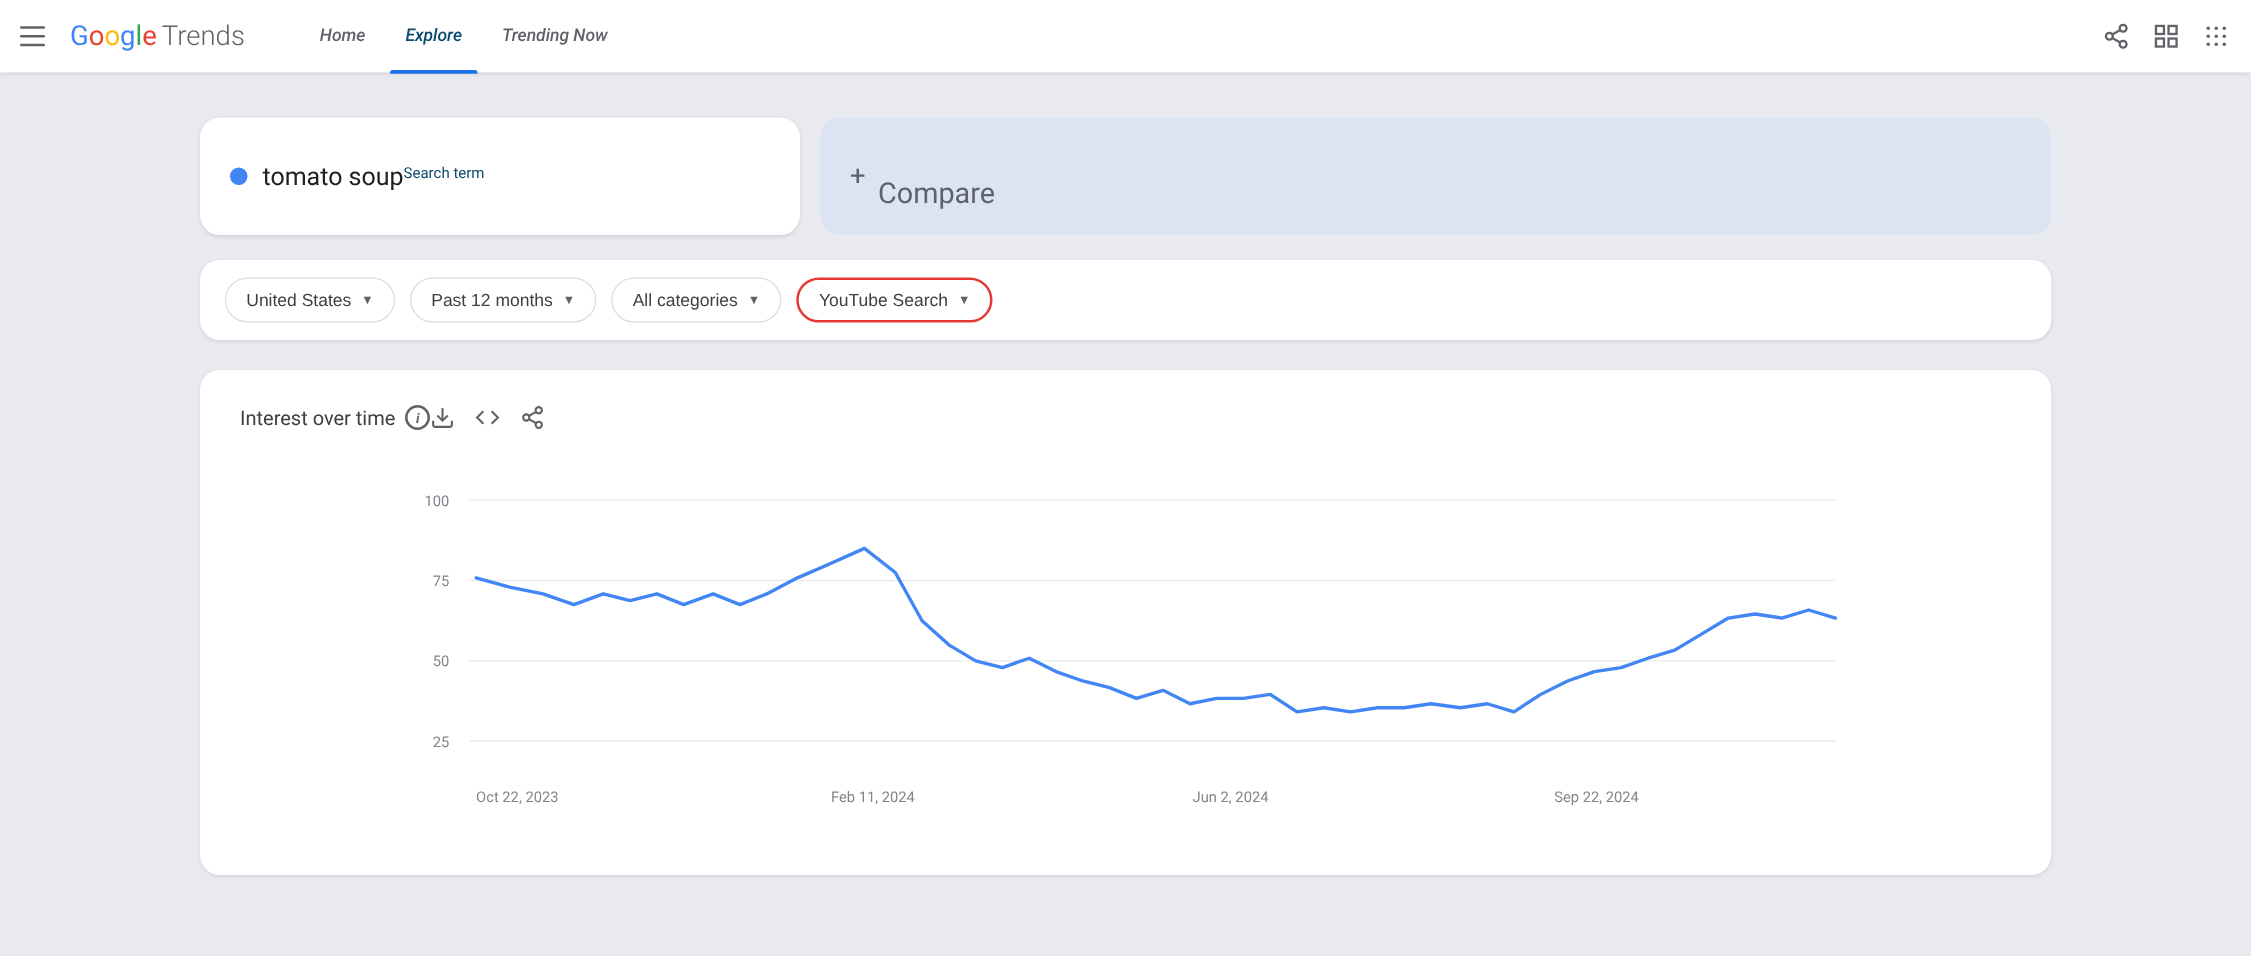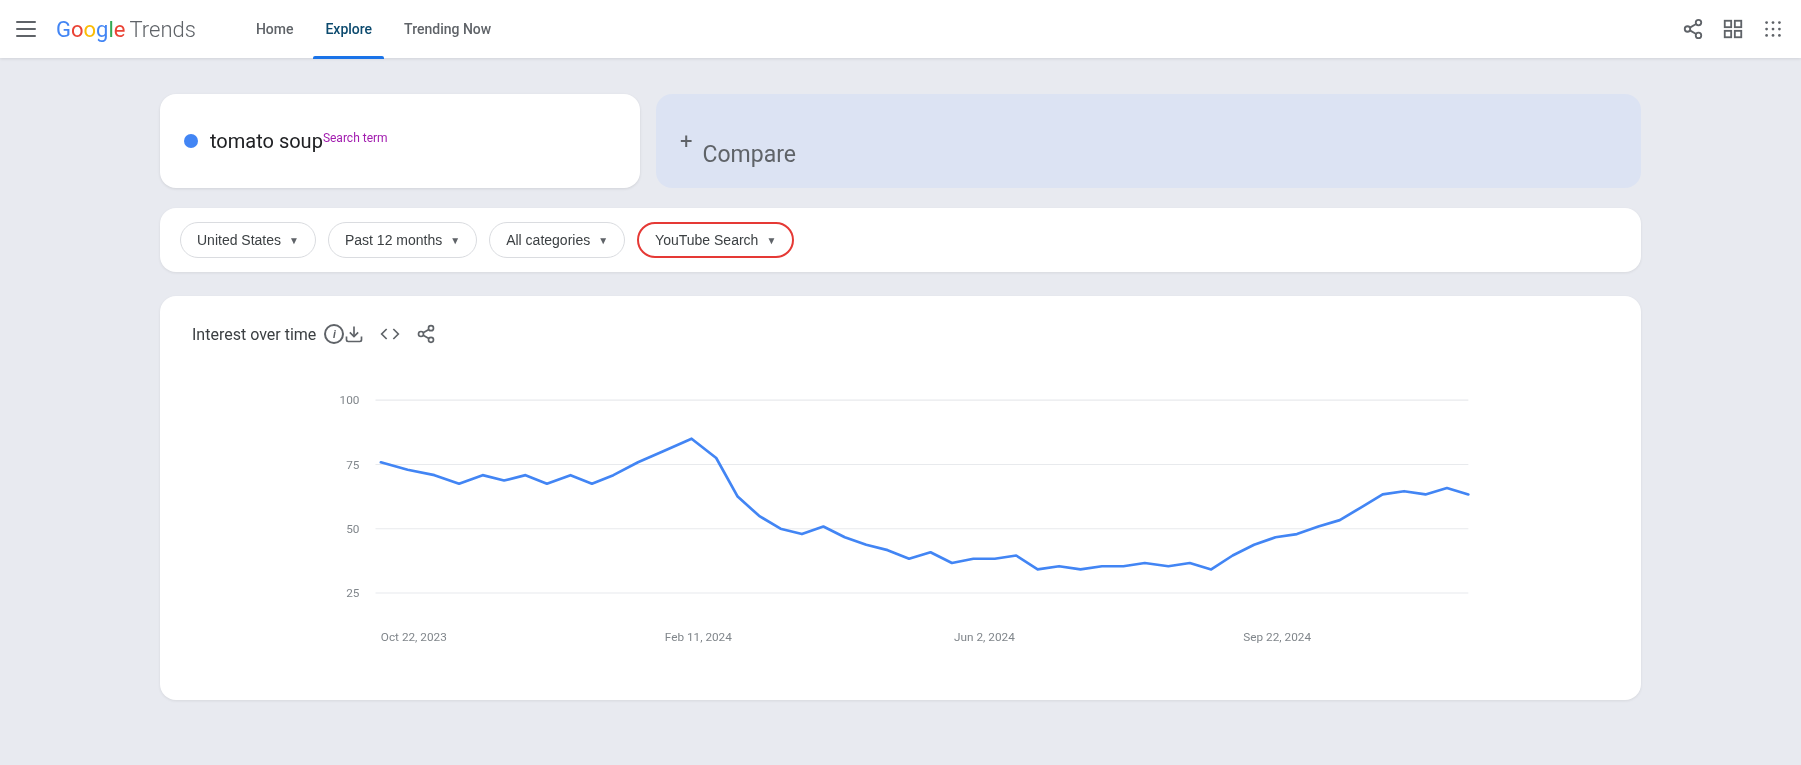--- a/index.html
+++ b/index.html
@@ -61,20 +61,21 @@
       font-size: 22px;
       font-weight: 300;
       color: #5f6368;
       margin-left: 4px;
     }
     .nav {
       display: flex;
       align-items: flex-start;
       gap: 8px;
       margin-left: 24px;
+      font-style: italic;
     }
     .nav-item {
       padding: 8px 12px;
       font-size: 14px;
       color: #5f6368;
       cursor: pointer;
       border-radius: 4px;
       text-decoration: none;
       font-weight: 500;
       position: relative;
@@ -143,21 +144,21 @@
       display: flex;
       flex-direction: row;
     }
     .search-term {
       font-size: 20px;
       color: #202124;
       font-weight: 400;
     }
     .search-type {
       font-size: 12px;
-      color: #a21caf;
+      color: #0c4a6e;
       margin-top: 2px;
     }
     .compare-box {
       background: #dce3f3;
       border-radius: 16px;
       padding: 20px 24px;
       flex: 1;
       display: flex;
       align-items: center;
       gap: 10px;

